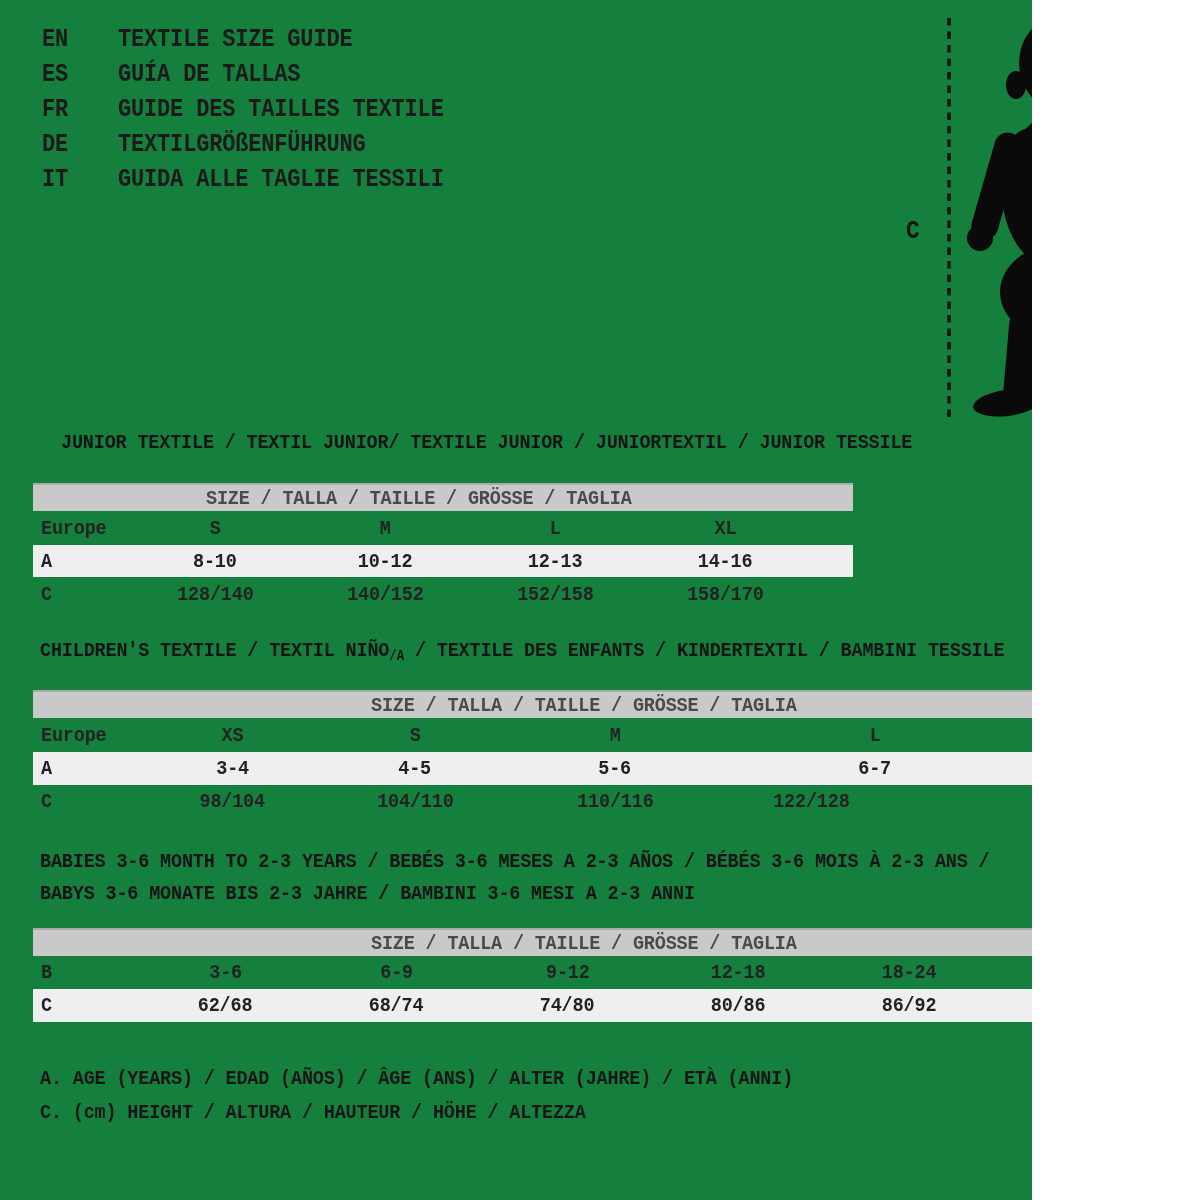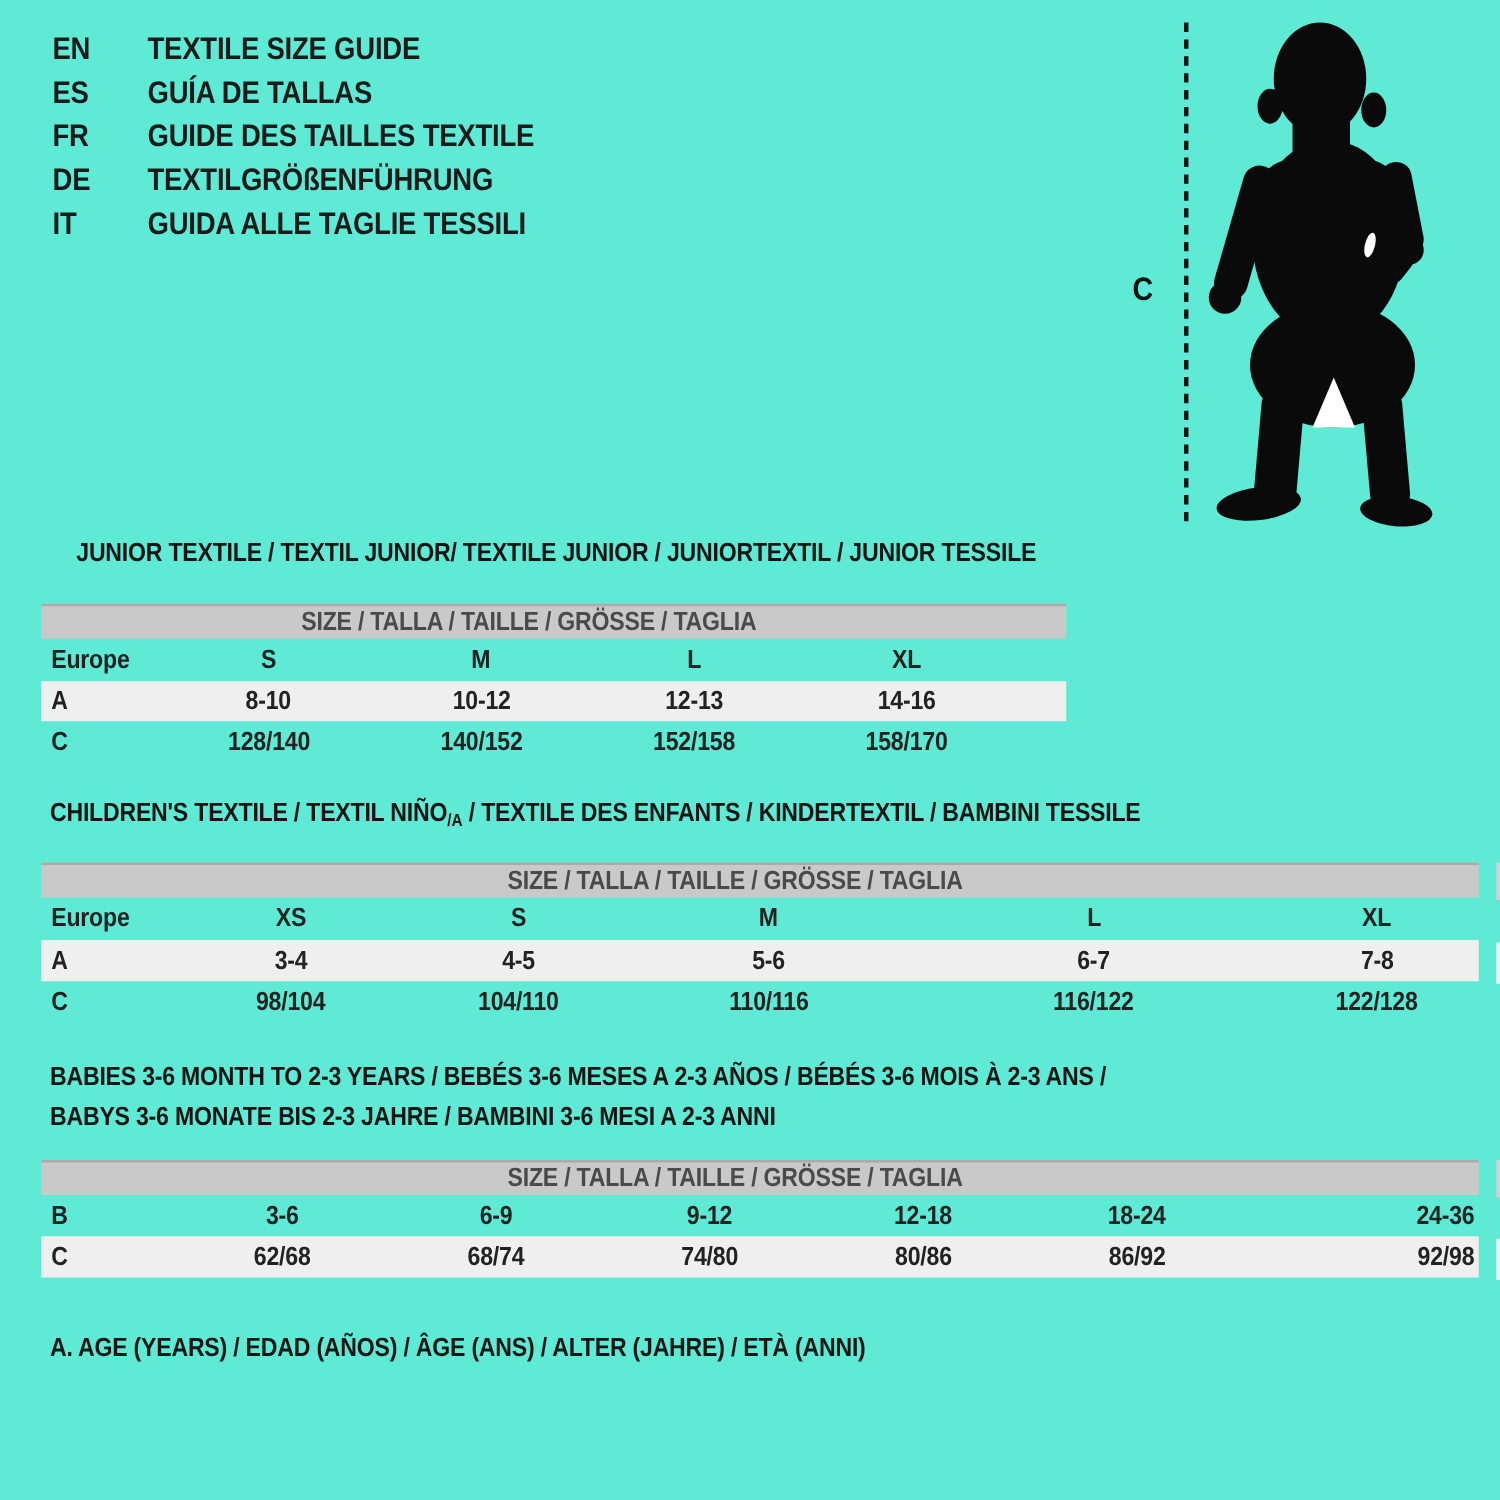--- a/index.html
+++ b/index.html
@@ -1,17 +1,17 @@
 <!DOCTYPE html>
 <html><head>
 <meta charset="utf-8">
 <style>
   html,body{margin:0;padding:0;background:#fff;}
   body{font-family:"Liberation Sans","DejaVu Sans",sans-serif;color:#1a1a1a;}
-  #page{position:relative;width:1200px;height:1200px;background:#5eead4;overflow:hidden;}
+  #page{position:relative;width:1032px;height:1200px;background:#15803d;overflow:hidden;font-family:Liberation Mono, monospace;}
   .abs{position:absolute;}
   
   .cx{display:inline-block;transform:scaleX(.88);transform-origin:0 50%;white-space:nowrap;letter-spacing:-.2px;}
   .cxc{display:inline-block;transform:scaleX(.88);transform-origin:50% 50%;white-space:nowrap;letter-spacing:-.2px;}
   
   .lang-row{display:flex;height:35px;align-items:center;font-size:25px;font-weight:bold;}
   .lang-code{width:76px;}
   
   .heading{font-size:21px;font-weight:bold;color:#141414;line-height:24px;}
   .heading2{font-size:21px;font-weight:bold;color:#141414;line-height:32px;}
@@ -146,21 +146,20 @@
       <div class="cell t2-2"><span class="cxc">4-5</span></div>
       <div class="cell t2-3"><span class="cxc">5-6</span></div>
       <div class="cell t2-4"><span class="cxc">6-7</span></div>
       <div class="cell t2-5"><span class="cxc">7-8</span></div>
     </div>
     <div class="trow" style="height:33px;">
       <div class="cell cell-label t2-0"><span class="cx">C</span></div>
       <div class="cell t2-1"><span class="cxc">98/104</span></div>
       <div class="cell t2-2"><span class="cxc">104/110</span></div>
       <div class="cell t2-3"><span class="cxc">110/116</span></div>
-      <div class="cell t2-4"><span class="cxc">116/122</span></div>
       <div class="cell t2-5"><span class="cxc">122/128</span></div>
     </div>
   </div>
 
   <div class="abs heading2" style="left:40px;top:846px;">
     <div><span class="cx">BABIES 3-6 MONTH TO 2-3 YEARS / BEBÉS 3-6 MESES A 2-3 AÑOS / BÉBÉS 3-6 MOIS À 2-3 ANS /</span></div>
     <div><span class="cx">BABYS 3-6 MONATE BIS 2-3 JAHRE / BAMBINI 3-6 MESI A 2-3 ANNI</span></div>
   </div>
   <div class="abs" style="left:33px;top:928px;width:1150px;">
     <div class="sizebar">
@@ -186,15 +185,16 @@
     </div>
   </div>
 
   <div class="sliver" style="left:1197px;top:690px;height:30px;background:#d2d2d2;"></div>
   <div class="sliver" style="left:1197px;top:754px;height:33px;background:#f2f2f2;"></div>
   <div class="sliver" style="left:1197px;top:928px;height:30px;background:#d2d2d2;"></div>
   <div class="sliver" style="left:1197px;top:991px;height:33px;background:#f2f2f2;"></div>
 
   <div class="abs" style="left:40px;top:1062px;">
     <div class="legend-line"><span class="cx">A. AGE (YEARS) / EDAD (AÑOS) / ÂGE (ANS) / ALTER (JAHRE) / ETÀ (ANNI)</span></div>
+    <div class="legend-line"><span class="cx">C. (cm) HEIGHT / ALTURA / HAUTEUR / HÖHE / ALTEZZA</span></div>
   </div>
 
 </div>
 
 </body></html>

